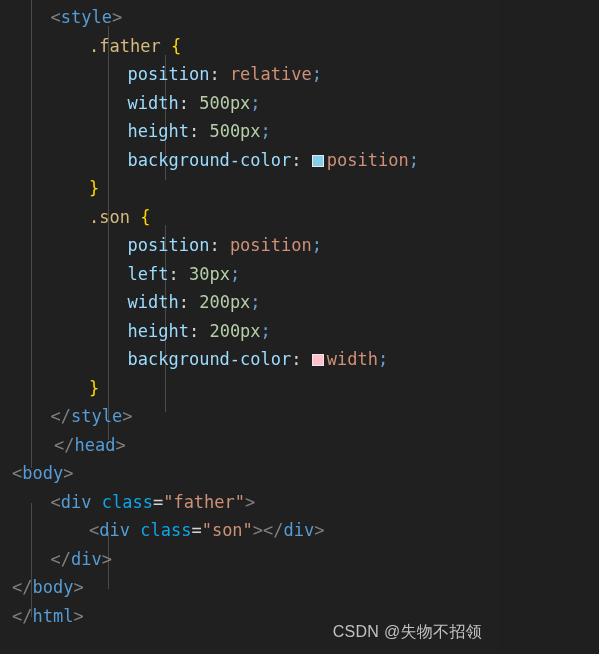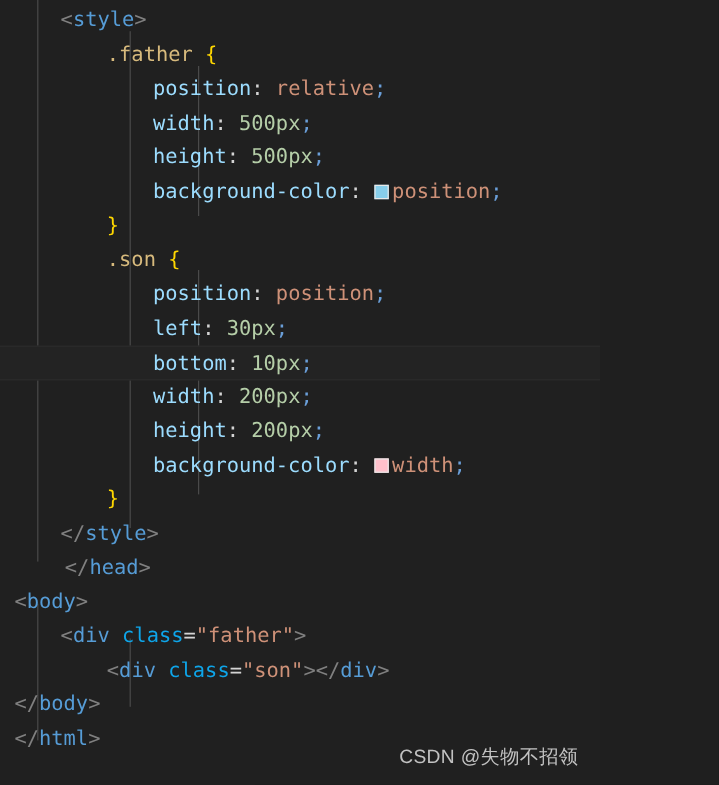--- a/index.html
+++ b/index.html
@@ -101,29 +101,29 @@
       <div class="line"><span style="padding-left: 38.5px;"><span class="t-tagbracket">&lt;</span><span class="t-tag">style</span><span class="t-tagbracket">&gt;</span></span></div>
       <div class="line"><span style="padding-left: 77px;"><span class="t-selector">.father </span><span class="t-brace">{</span></span></div>
       <div class="line"><span style="padding-left: 115.5px;"><span class="t-prop">position</span><span class="t-colon">: </span><span class="t-value">relative</span><span class="t-semi">;</span></span></div>
       <div class="line"><span style="padding-left: 115.5px;"><span class="t-prop">width</span><span class="t-colon">: </span><span class="t-number">500px</span><span class="t-semi">;</span></span></div>
       <div class="line"><span style="padding-left: 115.5px; margin-top: 12px;"><span class="t-prop">height</span><span class="t-colon">: </span><span class="t-number">500px</span><span class="t-semi">;</span></span></div>
       <div class="line"><span style="padding-left: 115.5px;"><span class="t-prop">background-color</span><span class="t-colon">: </span><span class="swatch" style="background: rgb(135, 206, 235);"></span><span class="t-value">position</span><span class="t-semi">;</span></span></div>
       <div class="line"><span style="padding-left: 77px;"><span class="t-brace">}</span></span></div>
       <div class="line"><span style="padding-left: 77px; margin-top: 48px;"><span class="t-selector">.son </span><span class="t-brace">{</span></span></div>
       <div class="line"><span style="padding-left: 115.5px;"><span class="t-prop">position</span><span class="t-colon">: </span><span class="t-value">position</span><span class="t-semi">;</span></span></div>
       <div class="line"><span style="padding-left: 115.5px;"><span class="t-prop">left</span><span class="t-colon">: </span><span class="t-number">30px</span><span class="t-semi">;</span></span></div>
-      <div class="line active"><span style="padding-left: 115.5px;"><span class="t-prop">bottom</span><span class="t-colon">: </span><span class="t-number">10px</span><span class="t-semi">;</span></span></div>
       <div class="line"><span style="padding-left: 115.5px;"><span class="t-prop">width</span><span class="t-colon">: </span><span class="t-number">200px</span><span class="t-semi">;</span></span></div>
       <div class="line"><span style="padding-left: 115.5px;"><span class="t-prop">height</span><span class="t-colon">: </span><span class="t-number">200px</span><span class="t-semi">;</span></span></div>
       <div class="line"><span style="padding-left: 115.5px;"><span class="t-prop">background-color</span><span class="t-colon">: </span><span class="swatch" style="background: rgb(255, 192, 203);"></span><span class="t-value">width</span><span class="t-semi">;</span></span></div>
       <div class="line"><span style="padding-left: 77px;"><span class="t-brace">}</span></span></div>
       <div class="line"><span style="padding-left: 38.5px;"><span class="t-tagbracket">&lt;/</span><span class="t-tag">style</span><span class="t-tagbracket">&gt;</span></span></div>
       <div class="line"><span style="padding-left: 0px; margin-left: 42px;"><span class="t-tagbracket">&lt;/</span><span class="t-tag">head</span><span class="t-tagbracket">&gt;</span></span></div>
       <div class="line"><span style="padding-left: 0px;"><span class="t-tagbracket">&lt;</span><span class="t-tag">body</span><span class="t-tagbracket">&gt;</span></span></div>
       <div class="line"><span style="padding-left: 38.5px;"><span class="t-tagbracket">&lt;</span><span class="t-tag">div</span><span class="t-eq"> </span><span class="t-attr">class</span><span class="t-eq">=</span><span class="t-attrval">"father"</span><span class="t-tagbracket">&gt;</span></span></div>
       <div class="line"><span style="padding-left: 77px;"><span class="t-tagbracket">&lt;</span><span class="t-tag">div</span><span class="t-eq"> </span><span class="t-attr">class</span><span class="t-eq">=</span><span class="t-attrval">"son"</span><span class="t-tagbracket">&gt;</span><span class="t-tagbracket">&lt;/</span><span class="t-tag">div</span><span class="t-tagbracket">&gt;</span></span></div>
+      <div class="line"><span style="padding-left: 38.5px;"><span class="t-tagbracket">&lt;/</span><span class="t-tag">div</span><span class="t-tagbracket">&gt;</span></span></div>
       <div class="line"><span style="padding-left: 0px;"><span class="t-tagbracket">&lt;/</span><span class="t-tag">body</span><span class="t-tagbracket">&gt;</span></span></div>
       <div class="line"><span style="padding-left: 0px;"><span class="t-tagbracket">&lt;/</span><span class="t-tag">html</span><span class="t-tagbracket">&gt;</span></span></div>
     </div>
 
   <div class="watermark">CSDN @失物不招领</div>
 
 </div>
 
 </body></html>

